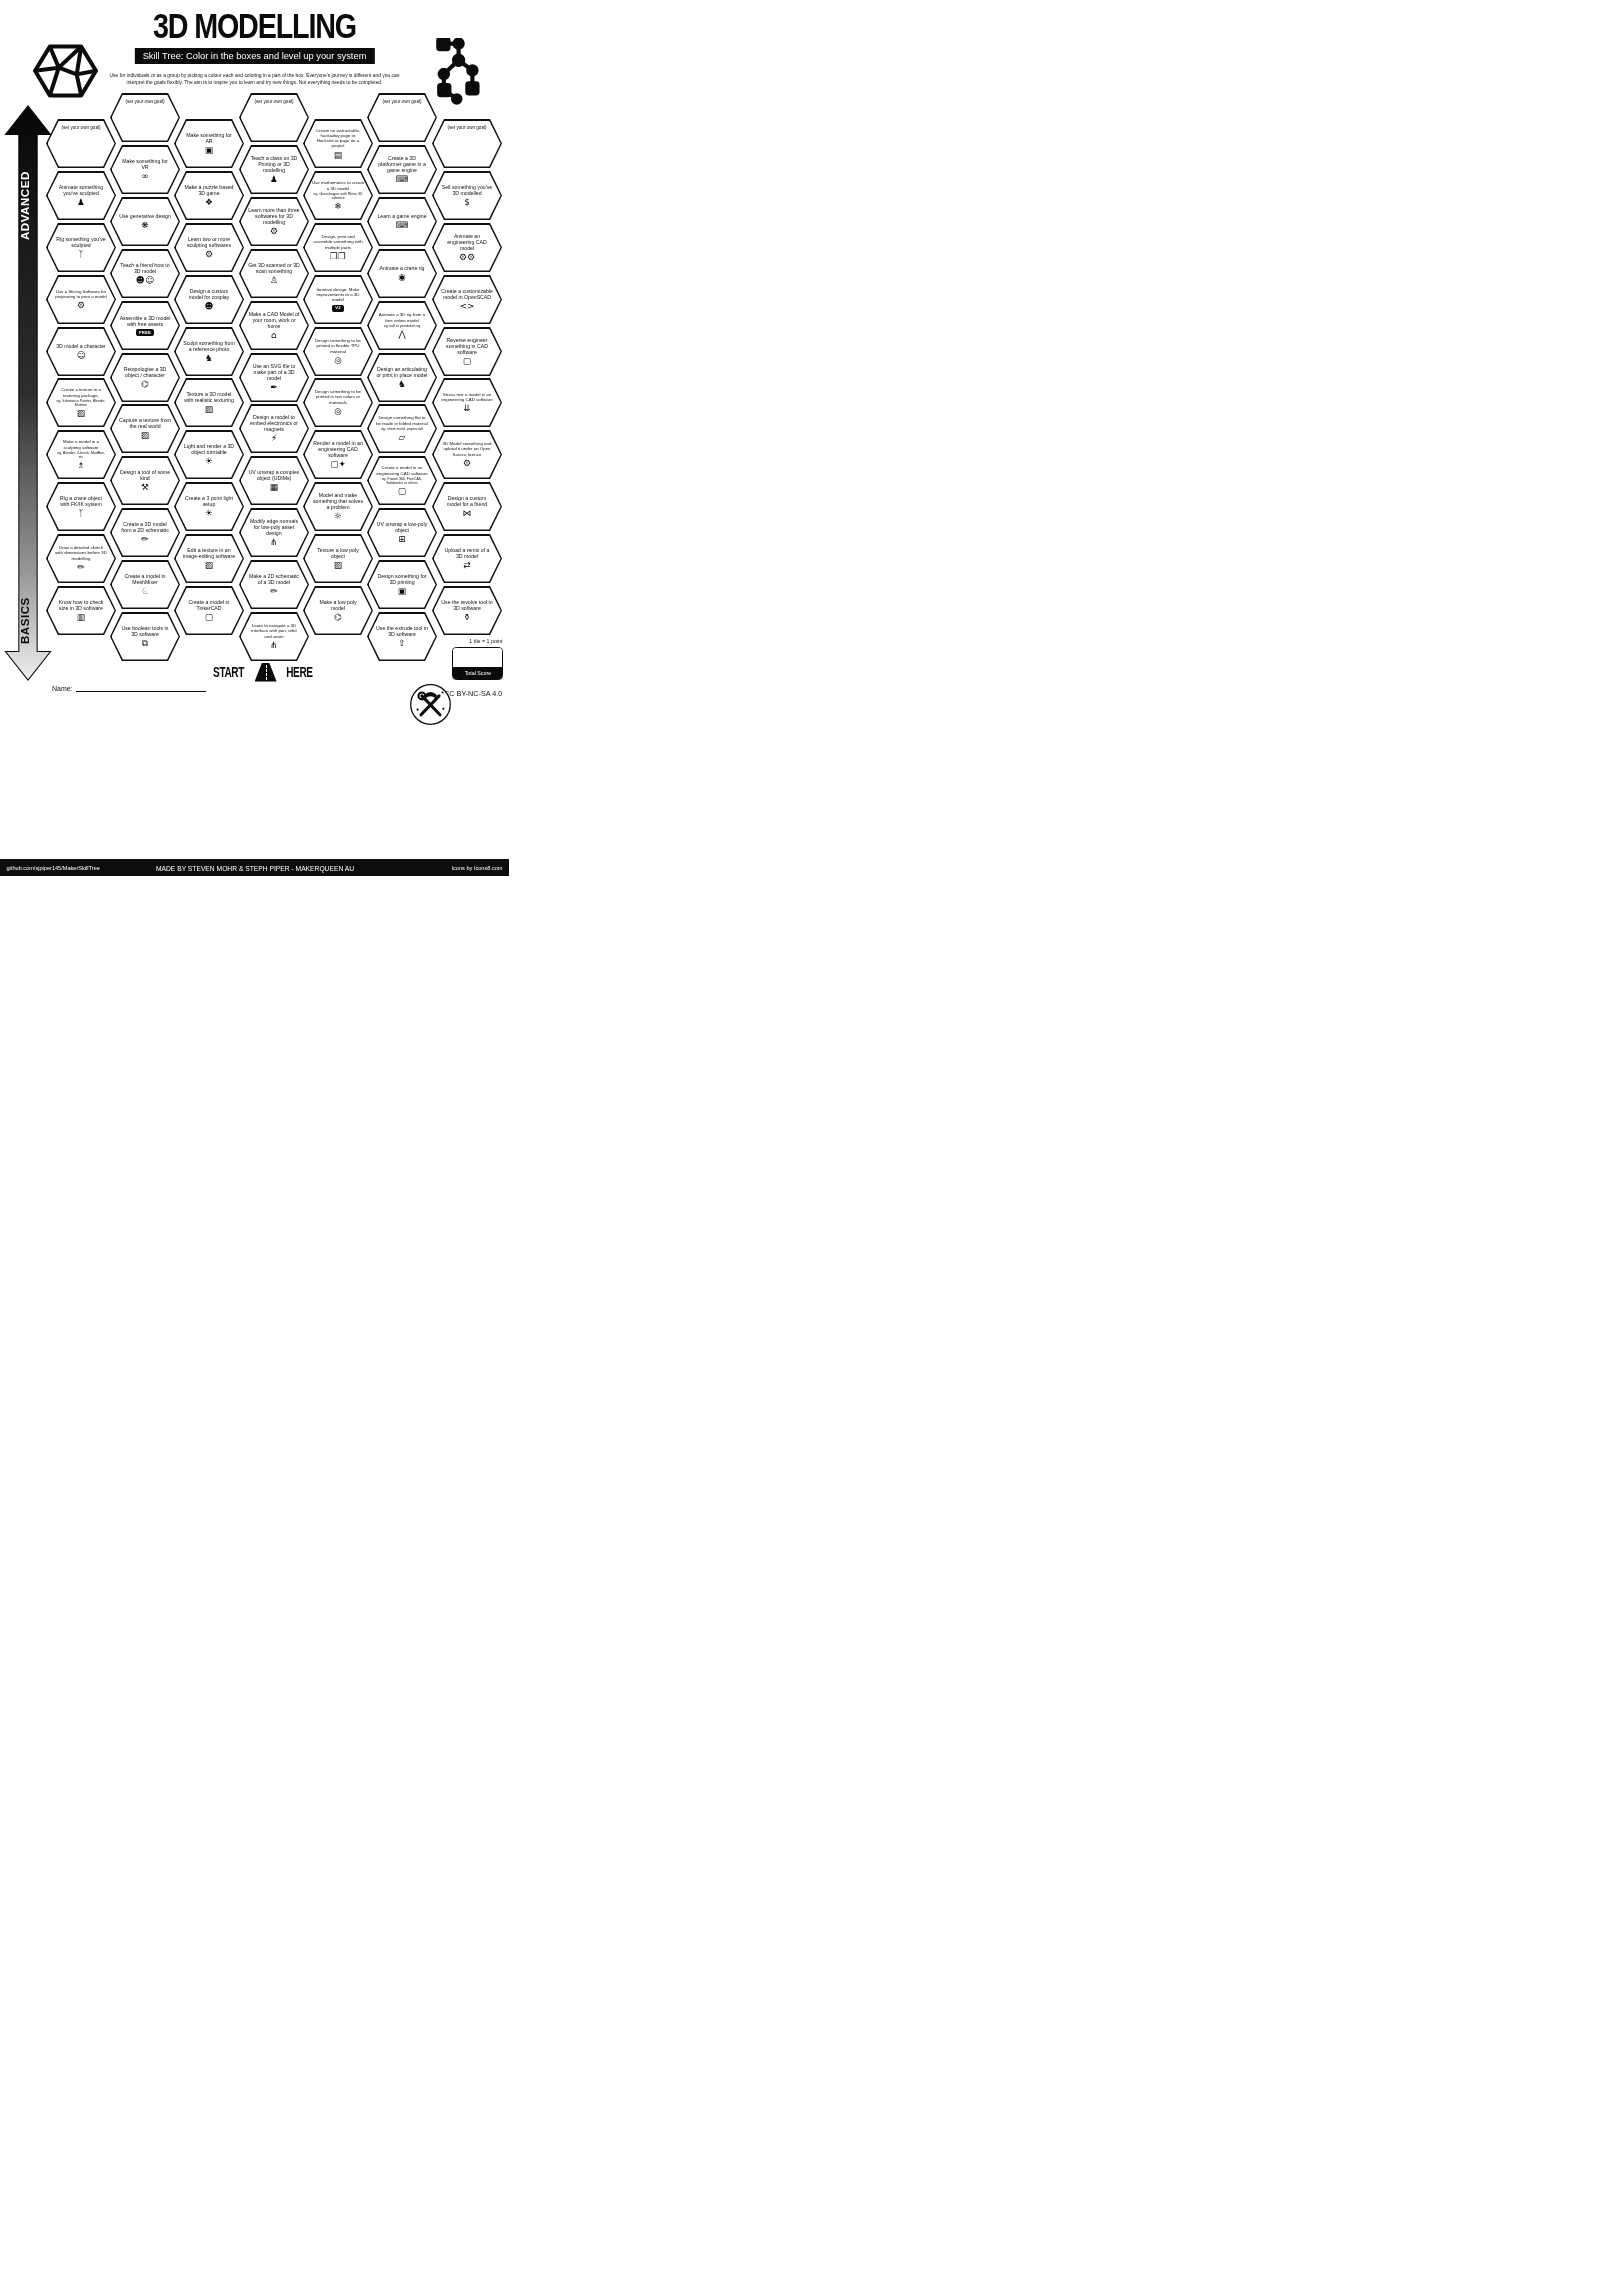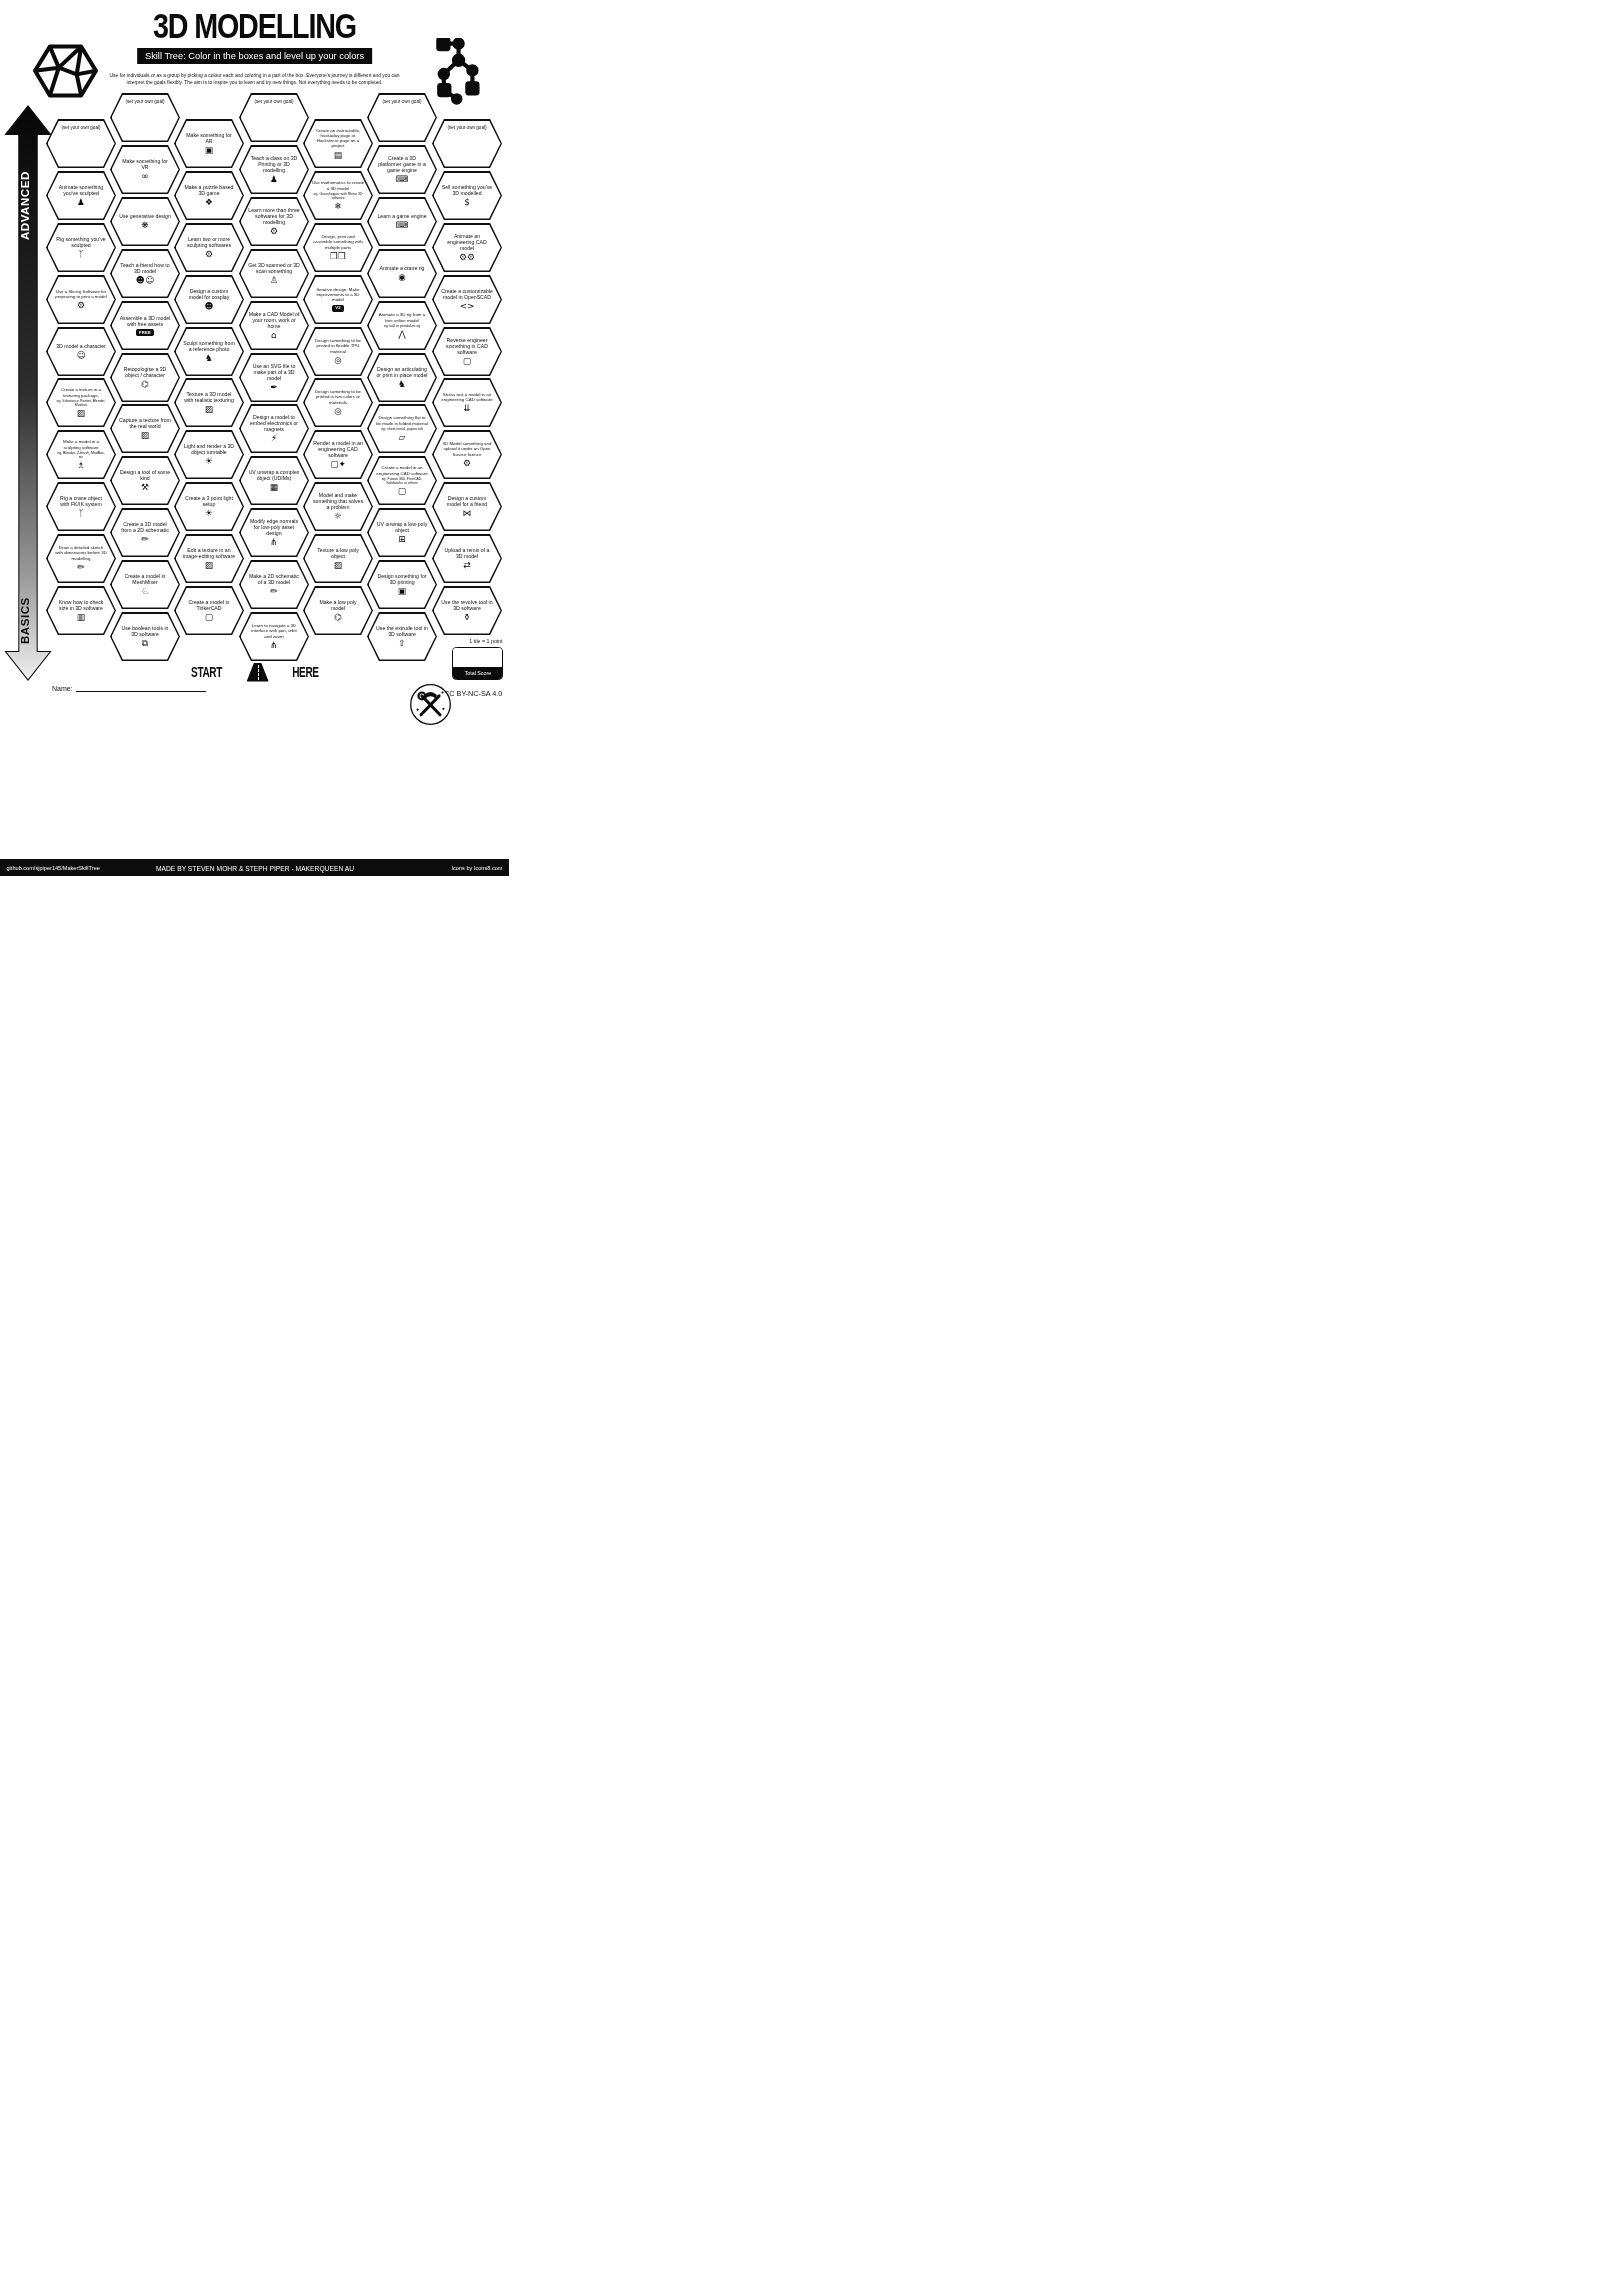--- a/index.html
+++ b/index.html
@@ -31,22 +31,22 @@
        padding:1.9px 7.4px;box-sizing:border-box;gap:1.4px;}
   .hex.goal .hex-inner{justify-content:flex-start;padding-top:4.2px;}
   .hex-label{text-align:center;font-size:5.2px;line-height:1.18;color:#111;}
   .hex-label.small{font-size:4.4px;}
   .hex.goal .hex-label{font-size:4.6px;}
   .hex-sub{text-align:center;font-size:3.5px;line-height:1.15;color:#111;margin-top:-0.5px;}
   .hex-icon{font-family:"DejaVu Sans",sans-serif;font-size:8.8px;line-height:1;color:#0b0b0b;margin-top:0.9px;}
   .hex-icon.hex-badge{font-family:"Liberation Sans",sans-serif;font-size:4.2px;font-weight:bold;
        color:#fff;background:#0b0b0b;padding:1.4px 3.2px;border-radius:1.9px;letter-spacing:0.2px;}
   
-  #start-here{position:absolute;left:0;top:663px;width:100%;display:flex;
-       align-items:center;justify-content:center;gap:18px;}
+  #start-here{position:absolute;left:8px;top:663px;width:100%;display:flex;
+       align-items:center;justify-content:center;gap:4px;}
   .start-word{font-size:14px;font-weight:bold;letter-spacing:-0.5px;transform:scaleX(.72);color:#0b0b0b;}
   #road-icon{position:relative;width:22px;height:18.5px;background:#0b0b0b;
        clip-path:polygon(33% 0,67% 0,100% 100%,0% 100%);}
   #road-line{position:absolute;left:50%;top:1.9px;bottom:1.9px;width:0;border-left:1.4px dashed #fff;}
   #name-row{position:absolute;left:52px;top:684px;display:flex;align-items:flex-end;gap:3.7px;}
   #name-label{font-size:7px;color:#111;}
   #name-line{display:inline-block;width:130px;border-bottom:0.9px solid #111;height:7.4px;}
   #tile-note{position:absolute;right:6.5px;top:638px;font-size:5.3px;color:#111;}
   #score-box{position:absolute;right:5.6px;top:647px;width:49px;height:31px;
        border:1.2px solid #0b0b0b;border-radius:4.2px;overflow:hidden;background:#fff;
@@ -64,21 +64,21 @@
        color:#fff;font-size:7.9px;white-space:nowrap;}
   #footer-right{position:absolute;right:6.5px;top:50%;transform:translateY(-50%);
        color:#fff;font-size:5.6px;}
 </style>
 </head>
 <body>
 
 <div id="page">
 
   <div id="title">3D MODELLING</div>
-  <div id="subtitle-bar">Skill Tree:  Color in the boxes and level up your colors</div>
+  <div id="subtitle-bar">Skill Tree:  Color in the boxes and level up your system</div>
   <div id="desc">
     <div>Use for individuals or as a group by picking a colour each and coloring in a part of the box.  Everyone's journey is different and you can</div>
     <div>interpret the goals flexibly.  The aim is to inspire you to learn and try new things. Not everything needs to be completed.</div>
   </div>
 
   <svg class="logo" style="left:33px;top:43px" width="65" height="56" viewBox="0 0 140 125">
     <g fill="none" stroke="#0b0b0b" stroke-width="9" stroke-linejoin="round">
       <polygon points="35,8 105,8 138,62 105,117 35,117 2,62"></polygon>
       <path d="M35,8 L55,55 L2,62 M105,8 L55,55 M105,8 L95,70 M138,62 L95,70 M105,117 L95,70 M35,117 L55,55 M55,55 L95,70"></path>
     </g>

